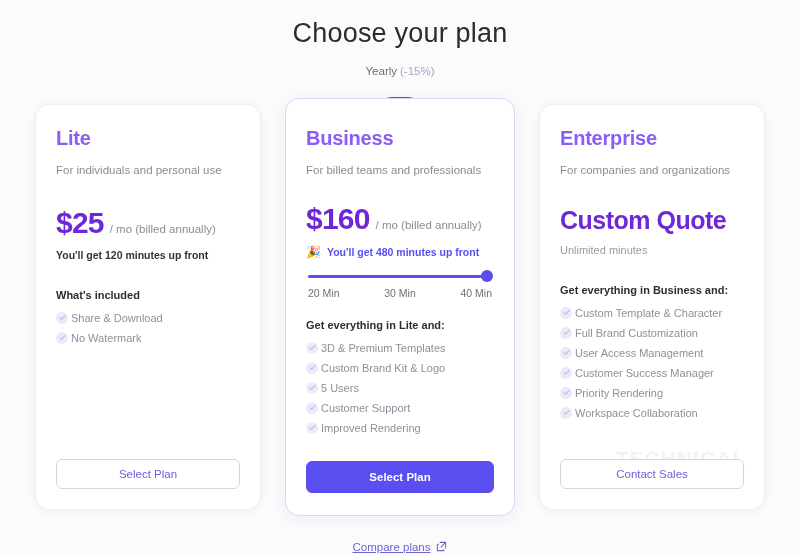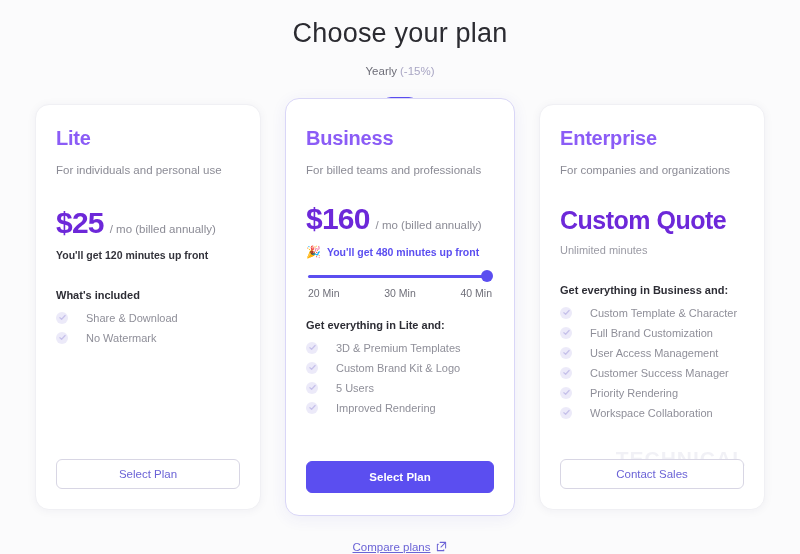--- a/index.html
+++ b/index.html
@@ -114,21 +114,21 @@
     margin-top: 9px; font-size: 10.5px; color: #6f6f79;
   }
 
   
   .features { margin-top: 28px; }
   .card-biz .features { margin-top: 20px; }
   .features-title {
     font-size: 11px; font-weight: 700; color: #2d2d35; margin-bottom: 11px;
   }
   .feature {
-    display: flex; align-items: center; gap: 18px; margin-bottom: 8px;
+    display: flex; align-items: center; gap: 3px; margin-bottom: 8px;
   }
   .check {
     width: 12px; height: 12px; border-radius: 50%;
     background: #eceaf9; flex: 0 0 auto;
     display: flex; align-items: center; justify-content: center;
   }
   .check svg { display: block; }
   .feature-label { font-size: 11px; color: #8f8f99; }
 
   
@@ -263,20 +263,28 @@
             </span>
           <span class="feature-label">Custom Brand Kit &amp; Logo</span>
         </div>
         <div class="feature">
           <span class="check">
               <svg width="7" height="7" viewBox="0 0 8 8">
                 <path d="M1 4.2 L3 6 L7 1.7" stroke="#c6c1ea" stroke-width="1.4" fill="none" stroke-linecap="round" stroke-linejoin="round"></path>
               </svg>
             </span>
           <span class="feature-label">5 Users</span>
+        </div>
+        <div class="feature">
+          <span class="check">
+              <svg width="7" height="7" viewBox="0 0 8 8">
+                <path d="M1 4.2 L3 6 L7 1.7" stroke="#c6c1ea" stroke-width="1.4" fill="none" stroke-linecap="round" stroke-linejoin="round"></path>
+              </svg>
+            </span>
+          <span class="feature-label">Customer Support</span>
         </div>
         <div class="feature">
           <span class="check">
               <svg width="7" height="7" viewBox="0 0 8 8">
                 <path d="M1 4.2 L3 6 L7 1.7" stroke="#c6c1ea" stroke-width="1.4" fill="none" stroke-linecap="round" stroke-linejoin="round"></path>
               </svg>
             </span>
           <span class="feature-label">Improved Rendering</span>
         </div>
       </div>

